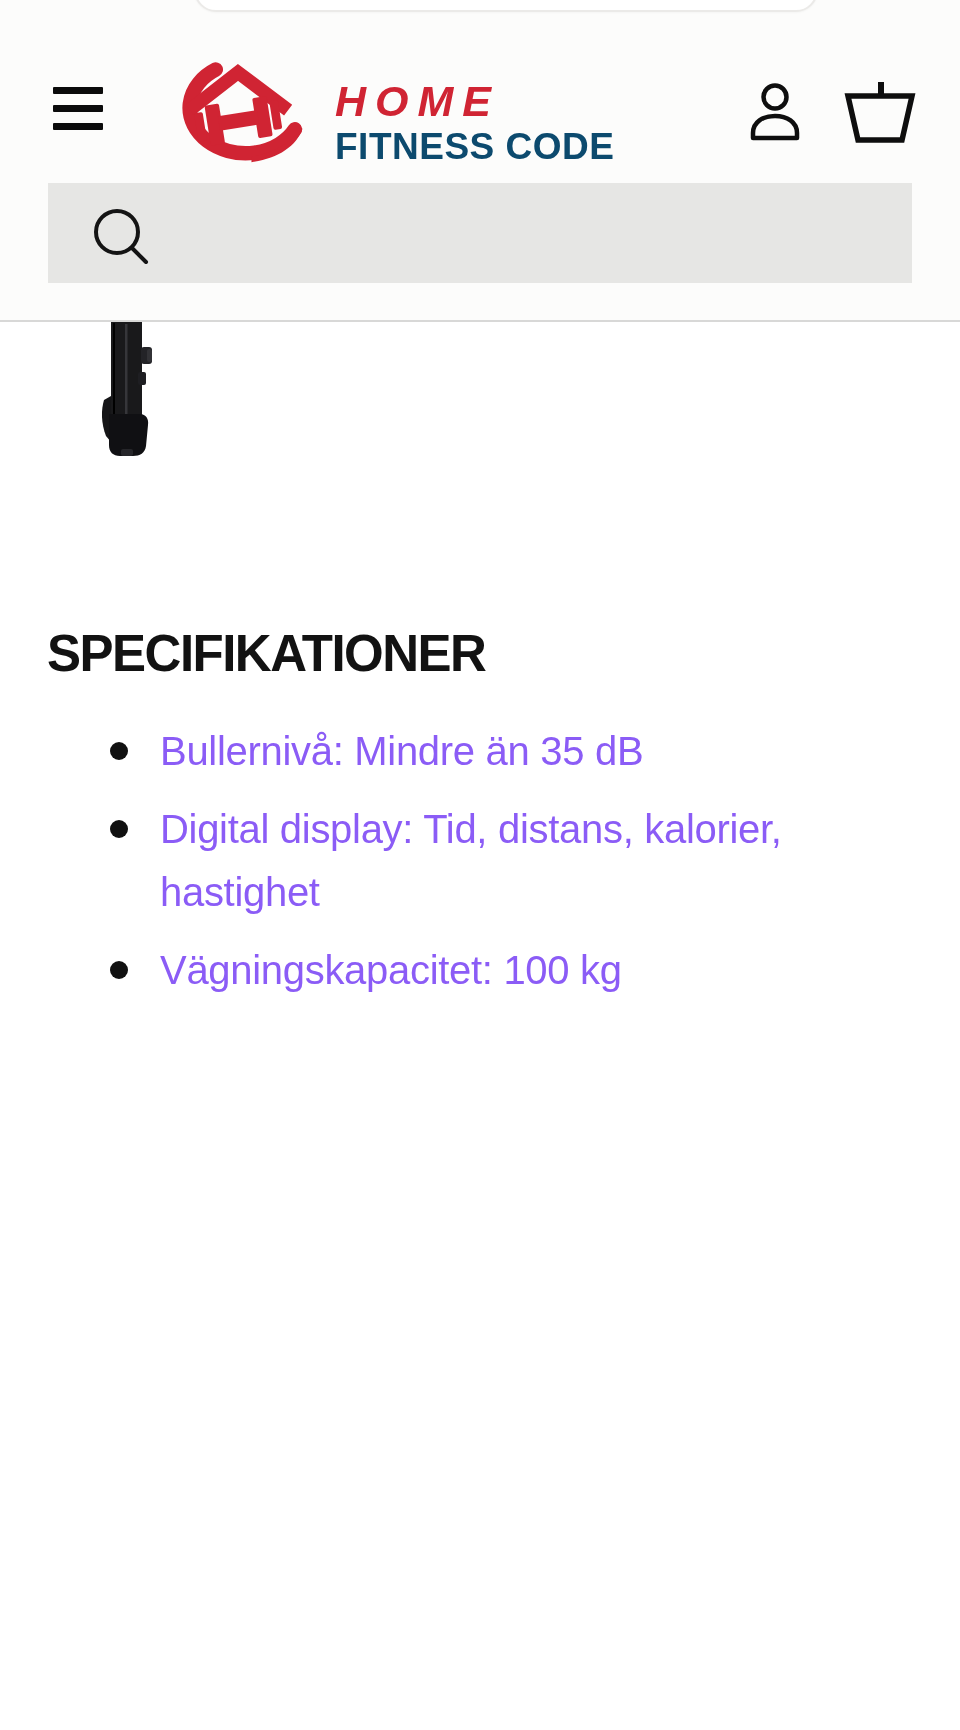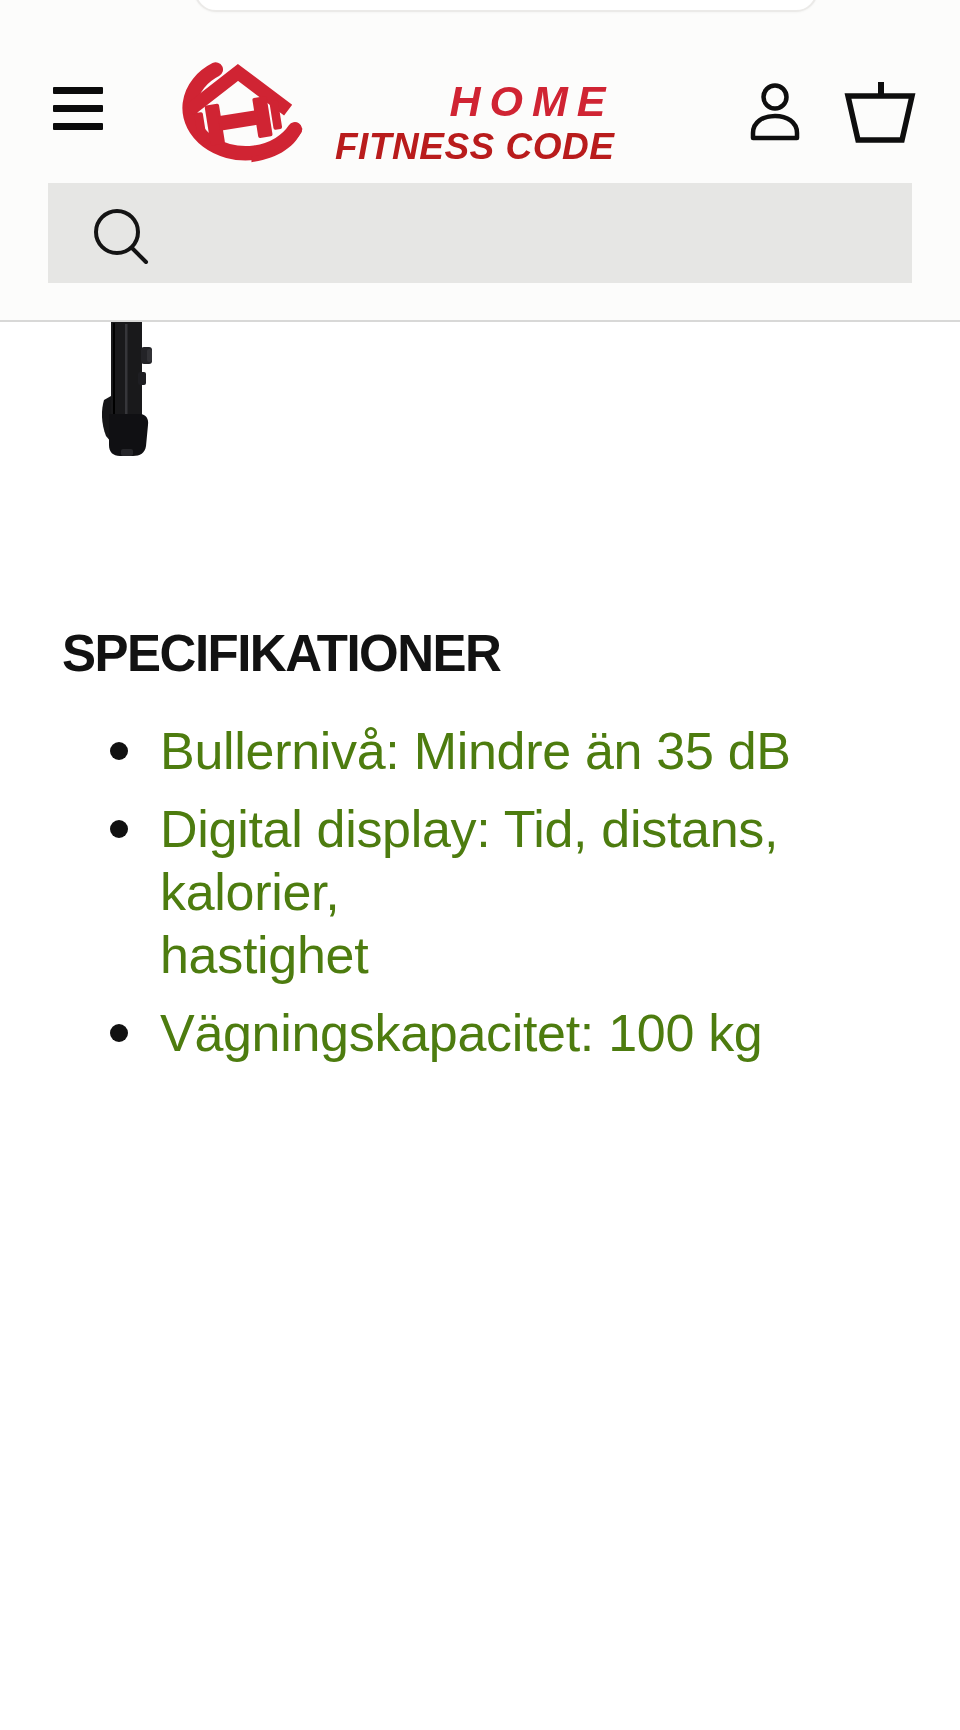--- a/index.html
+++ b/index.html
@@ -15,41 +15,41 @@
   .page{position:relative;width:960px;height:1730px;margin:0 auto;background:#fff;overflow:hidden;}
 
   
   .header-zone{position:absolute;left:0;top:0;width:960px;height:321px;background:var(--header_bg,#fcfcfb);}
   .top-pill{position:absolute;left:194px;top:-32px;width:624px;height:44px;background:#fff;
     border:2px solid #EBEAE8;border-radius:24px;box-shadow:0 1px 2px rgba(0,0,0,0.03);}
   .menu-btn{position:absolute;left:53px;top:86px;width:50px;height:45px;background:none;border:none;cursor:pointer;padding:0;}
   .menu-btn .bar{display:block;width:50px;height:7px;background:#0B0B0B;border-radius:1px;margin-bottom:11px;}
   .menu-btn .bar:last-child{margin-bottom:0;}
 
-  .logo{position:absolute;left:155px;top:55px;display:flex;align-items:flex-start;text-decoration:none;cursor:pointer;text-align:right;}
+  .logo{position:absolute;left:155px;top:55px;display:flex;align-items:flex-start;text-decoration:none;cursor:pointer;}
   .logo-emblem{width:164px;height:112px;}
   .wordmark{margin-left:16px;padding-top:25px;}
   .wm1{font-size:43px;font-weight:800;font-style:italic;letter-spacing:9px;color:var(--brand_red,#D02433);line-height:1;}
-  .wm2{font-size:37px;font-weight:700;font-style:italic;letter-spacing:0.5px;color:#b91c1c;line-height:1;margin-top:5px;}
+  .wm2{font-size:37px;font-weight:700;letter-spacing:0.5px;color:#0c4a6e;line-height:1;margin-top:5px;}
 
   .account-btn{position:absolute;left:748px;top:82px;background:none;border:none;cursor:pointer;padding:0;}
   .cart-btn{position:absolute;left:844px;top:80px;background:none;border:none;cursor:pointer;padding:0;}
 
   .search-bar{position:absolute;left:48px;top:183px;width:864px;height:100px;background:var(--search_bg,#e6e6e4);display:flex;align-items:center;}
   .search-icon{position:absolute;left:44px;top:22px;}
   .search-input{position:absolute;left:112px;top:0;width:730px;height:100px;background:transparent;border:none;outline:none;font-size:34px;color:var(--text,#1b1b1d);}
 
   .divider{position:absolute;left:0;top:320px;width:960px;height:2px;background:var(--divider,#d8d8d7);}
 
   .product-img{position:absolute;left:96px;top:322px;width:58px;height:140px;}
 
   
-  .spec-title{position:absolute;left:62px;top:628px;font-size:51px;font-weight:700;letter-spacing:-1.5px;color:#121212;line-height:1;}
+  .spec-title{position:absolute;left:47px;top:628px;font-size:51px;font-weight:700;letter-spacing:-1.5px;color:#121212;line-height:1;}
   .spec-list{position:absolute;left:160px;top:720px;width:800px;list-style:none;}
-  .spec-list li{position:relative;font-size:52px;line-height:63px;letter-spacing:-0.3px;color:#4d7c0f;white-space:pre-line;margin-bottom:15px;}
+  .spec-list li{position:relative;font-size:40px;line-height:63px;letter-spacing:-0.3px;color:#8b5cf6;white-space:pre-line;margin-bottom:15px;}
   .spec-list li::before{content:"";position:absolute;left:-50px;top:22px;width:18px;height:18px;border-radius:50%;background:#111;}
 </style>
 </head>
 <body>
 
 <div class="page">
 
   <div class="header-zone">
     <div class="top-pill"></div>
 

